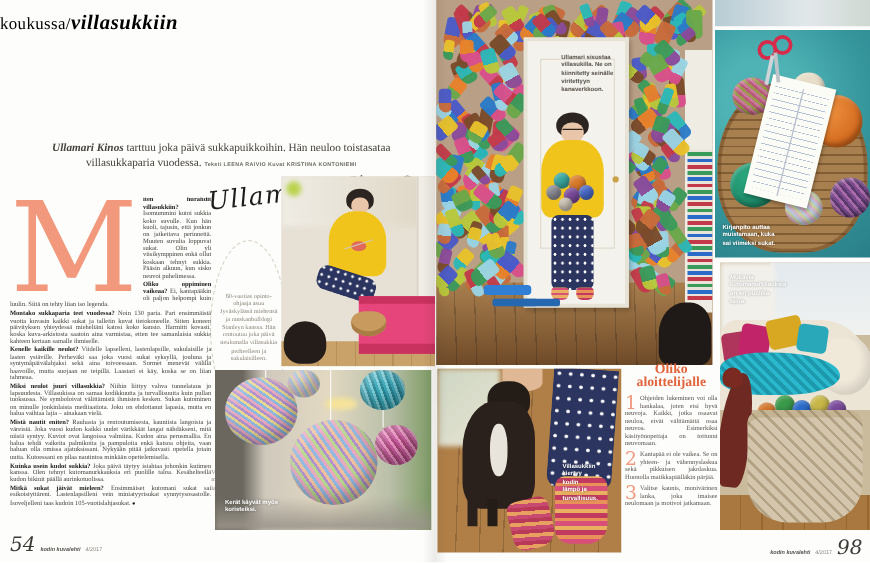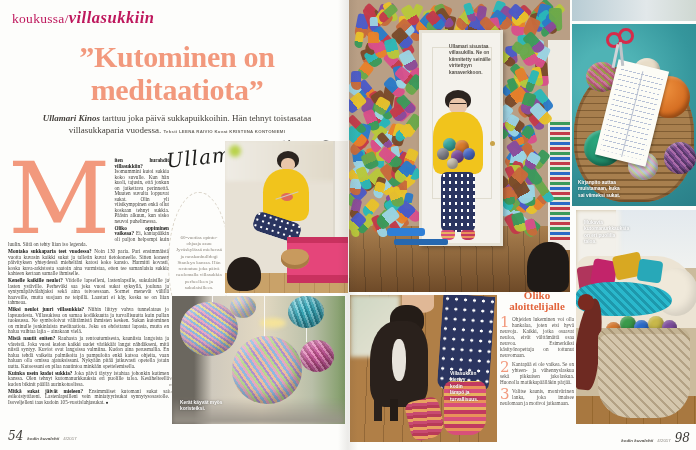--- a/index.html
+++ b/index.html
@@ -3,21 +3,21 @@
 <meta charset="utf-8">
 <style>
   html,body{margin:0;padding:0;background:#ffffff;}
   #spread{position:relative;width:696px;height:450px;background:#fdfdfb;overflow:hidden;
           font-family:"Liberation Serif",serif;}
   .abs{position:absolute;}
   .photo{position:absolute;overflow:hidden;background:#cfc9bd;}
   .cap{position:absolute;font:600 4.8px/1.35 "Liberation Sans",sans-serif;color:#fff;
        text-shadow:0 0 2px rgba(0,0,0,.45);}
   
-  #hdr{left:12px;top:8px;color:#be185d;}
+  #hdr{left:0;top:8px;color:#000000;}
   #hdr .sec{font-size:13.5px;letter-spacing:.3px;}
   #hdr .topic{font-size:16.5px;font-style:italic;font-weight:700;letter-spacing:.5px;}
   
   #title{left:14px;top:40px;width:326px;text-align:center;color:#f2997d;
          font-weight:700;font-size:30px;line-height:33px;letter-spacing:-.3px;}
   #intro{left:24px;top:112px;width:306px;text-align:center;font-size:9px;line-height:12px;color:#45413c;}
   #intro .nm{font-weight:700;font-style:italic;}
   #intro .cr{font:600 4.3px/1 "Liberation Sans",sans-serif;color:#6e6a64;letter-spacing:.3px;}
   
   #bodycol{left:8px;top:158px;width:161px;height:272px;overflow:hidden;
@@ -34,21 +34,21 @@
        display:flex;align-items:center;box-sizing:border-box;padding:6px 5px;
        font-size:5px;line-height:6.2px;color:#8b857c;text-align:center;}
   #capKnit{left:169px;top:376px;width:58px;font-size:5px;line-height:6.4px;color:#8b857c;}
   
   #tips{left:500px;top:290px;width:74px;}
   #tipsHead{color:#e2643c;font-weight:700;font-size:11px;line-height:11px;text-align:center;margin-bottom:4px;}
   #tips .tip{margin:0 0 3px 0;font-size:5.2px;line-height:6px;color:#56534e;text-align:justify;}
   .tipnum{float:left;font-family:"DejaVu Serif",serif;font-size:15px;line-height:12px;
           color:#f2997d;margin:0 2.5px 0 0;}
   
-  .folio{font-family:"DejaVu Serif",serif;font-style:italic;font-size:12px;color:#3c3a36;}
+  .folio{font-family:"DejaVu Serif",serif;font-style:italic;font-size:16px;color:#3c3a36;}
   .mag{font:700 4.4px/1 "Liberation Sans",sans-serif;color:#55524c;font-style:italic;}
   .iss{font:400 4.4px/1 "Liberation Sans",sans-serif;color:#8a867f;}
   #footL{left:8px;top:426px;}
   #footR{right:6px;top:428px;text-align:right;}
   
   #gutter{left:338px;top:0;width:20px;height:450px;
           background:linear-gradient(90deg,rgba(60,50,40,0) 0%,rgba(60,50,40,.09) 50%,rgba(60,50,40,0) 100%);}
   
   .sock{position:absolute;border-radius:3px 3px 4px 6px;opacity:.96;}
   .dot{position:absolute;border-radius:50%;box-shadow:inset -2px -3px 4px rgba(0,0,0,.3),inset 1px 2px 3px rgba(255,255,255,.25);}
@@ -57,27 +57,23 @@
 </style>
 </head>
 <body>
 
 <div id="spread">
 
   <div class="abs" id="hdr">
     <span class="sec">koukussa/</span><span class="topic">villasukkiin</span>
   </div>
 
-  <div class="abs" id="title">
-    <div>”Kutominen on</div>
-    <div>meditaatiota”</div>
-  </div>
 
   <div class="abs" id="intro">
-    <span class="nm">Ullamari Kinos</span><span> tarttuu joka päivä sukkapuikkoihin. Hän tehnyt toistasataa villasukkaparia vuodessa.</span>
+    <span class="nm">Ullamari Kinos</span><span> tarttuu joka päivä sukkapuikkoihin. Hän neuloo toistasataa villasukkaparia vuodessa.</span>
     <span class="cr">Teksti LEENA RAIVIO Kuvat KRISTIINA KONTONIEMI</span>
   </div>
 
   <div class="abs" id="bodycol">
       <span class="dropcap">M</span>
       <p><b>iten hurahdit villasukkiin?</b> Isomummini kutoi sukkia koko suvulle. Kun hän kuoli, tajusin, että jonkun on jatkettava perinnettä. Muuten suvulta loppuvat sukat. Olin yli viisikymppinen enkä ollut koskaan tehnyt sukkia. Pääsin alkuun, kun sisko neuvoi puhelimessa.</p>
       <p><b>Oliko oppiminen vaikeaa?</b> Ei, kantapääkin oli paljon helpompi kuin luulin. Siitä on tehty liian iso legenda.</p>
       <p><b>Montako sukkaparia teet vuodessa?</b> Noin 130 paria. Pari ensimmäistä vuotta kuvasin kaikki sukat ja talletin kuvat tietokoneelle. Sitten koneen päivityksen yhteydessä mieheltäni katosi koko kansio. Harmitti kovasti, koska kuva-arkistosta saatoin aina varmistaa, etten tee samanlaisia sukkia kahteen kertaan samalle ihmiselle.</p>
       <p><b>Kenelle kaikille neulot?</b> Viidelle lapselleni, lastenlapsille, sukulaisille ja lasten ystäville. Perheväki saa joka vuosi sukat syksyllä, jouluna ja syntymäpäivälahjaksi sekä aina toivoessaan. Sormet menevät välillä haavoille, mutta suojaan ne teipillä. Laastari ei käy, koska se on liian tahmeaa.</p>
       <p><b>Miksi neulot juuri villasukkia?</b> Niihin liittyy vahva tunnelataus jo lapsuudesta. Villasukissa on samaa kodikkuutta ja turvallisuutta kuin pullan tuoksussa. Ne symboloivat välittämistä ihmisten kesken. Sukan kutominen on minulle jonkinlaista meditaatiota. Joku on ehdottanut lapasia, mutta en halua vaihtaa lajia – ainakaan vielä.</p>

